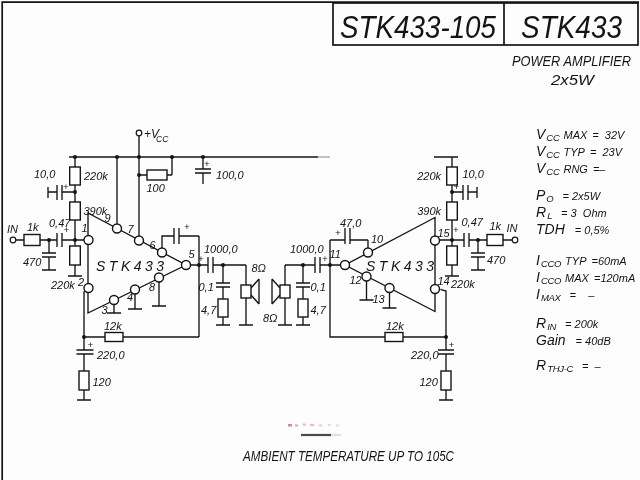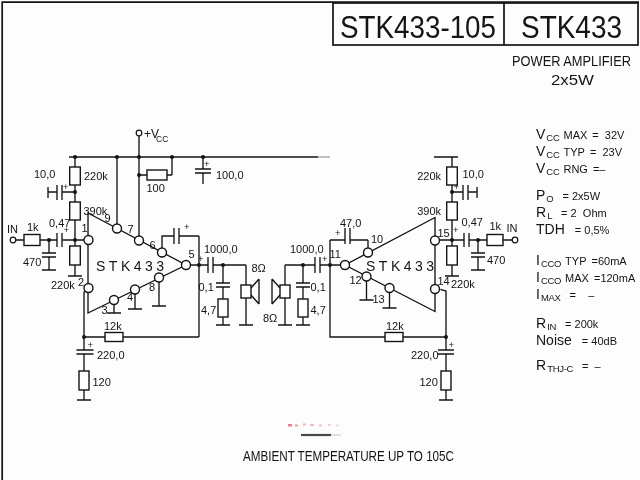--- a/index.html
+++ b/index.html
@@ -1,17 +1,17 @@
 <!DOCTYPE html>
 <html><head>
 <meta charset="utf-8">
 <style>
   html,body{margin:0;padding:0;background:#ffffff;}
   #page{position:relative;width:640px;height:480px;background:#fdfdfd;overflow:hidden;
-        font-family:"Liberation Sans",sans-serif;color:#141414;}
+        font-family:"Liberation Sans",sans-serif;color:#141414;font-style:italic;}
   svg{position:absolute;left:0;top:0;}
   svg text{font-family:"Liberation Sans",sans-serif;fill:#141414;}
   .wire{fill:none;stroke:#141414;stroke-width:1.35;}
   .fade{fill:none;stroke:#999;stroke-width:1.2;}
   .comp{fill:#ffffff;stroke:#141414;stroke-width:1.4;}
   .tri{fill:none;stroke:#141414;stroke-width:1.35;}
   .pinc{fill:#ffffff;stroke:#141414;stroke-width:1.4;}
   .dot{fill:#141414;stroke:none;}
   .term{fill:#ffffff;stroke:#141414;stroke-width:1.2;}
   .lbl{font-size:11px;}
@@ -281,21 +281,21 @@
   <div class="spec-row">
         <span class="sb">P</span>
         <span class="ss">O</span>
         <span class="sf"></span>
         <span class="sv">= 2x5W</span>
       </div>
   <div class="spec-row">
         <span class="sb">R</span>
         <span class="ss">L</span>
         <span class="sf"></span>
-        <span class="sv">= 2  Ohm</span>
+        <span class="sv">= 3  Ohm</span>
       </div>
   <div class="spec-row">
         <span class="sb">TDH</span>
         <span class="ss"></span>
         <span class="sf"></span>
         <span class="sv">= 0,5%</span>
       </div>
   <div class="gB"></div>
   <div class="spec-row">
         <span class="sb">I</span>
@@ -316,21 +316,21 @@
         <span class="sv">=    –</span>
       </div>
   <div class="gC"></div>
   <div class="spec-row">
         <span class="sb">R</span>
         <span class="ss">IN</span>
         <span class="sf"></span>
         <span class="sv">= 200k</span>
       </div>
   <div class="spec-row">
-        <span class="sb">Noise</span>
+        <span class="sb">Gain</span>
         <span class="ss"></span>
         <span class="sf"></span>
         <span class="sv">= 40dB</span>
       </div>
   <div class="gD"></div>
   <div class="spec-row">
         <span class="sb">R</span>
         <span class="ss">THJ-C</span>
         <span class="sf"></span>
         <span class="sv">=  –</span>

